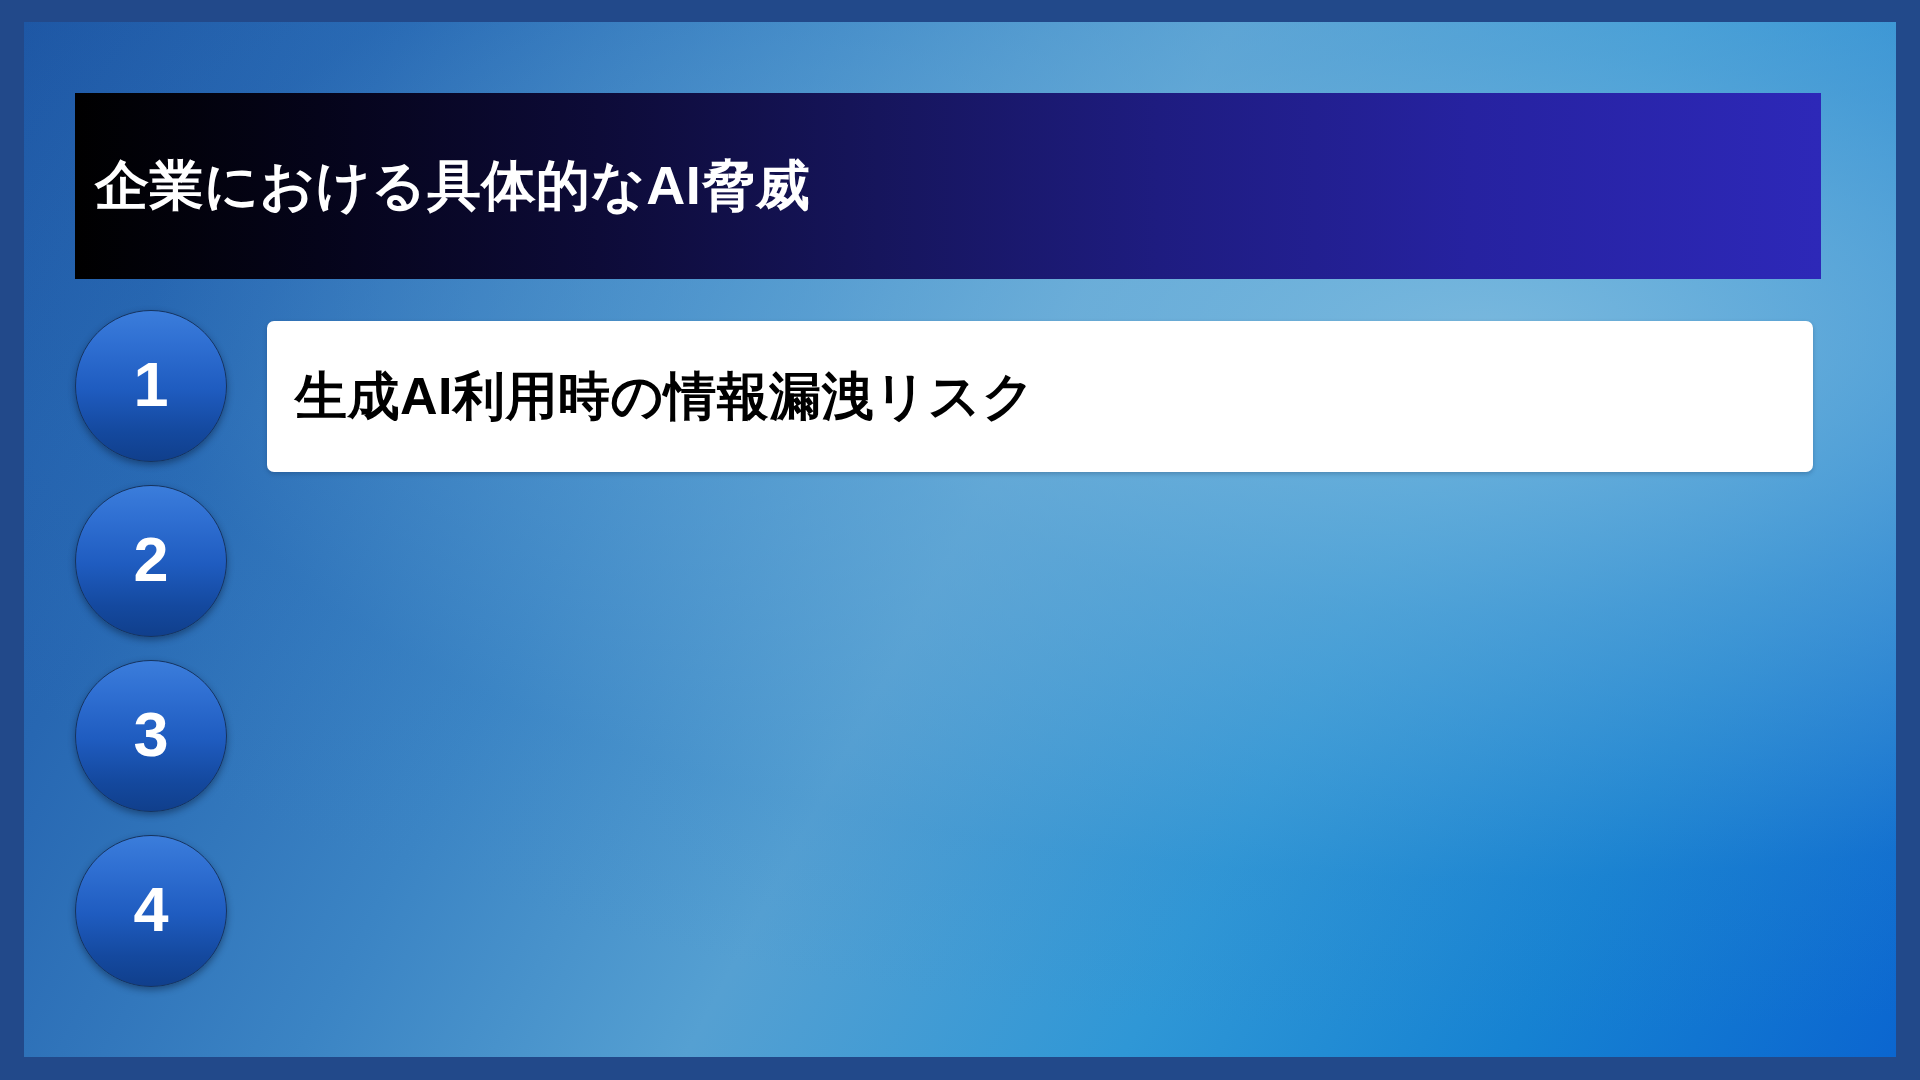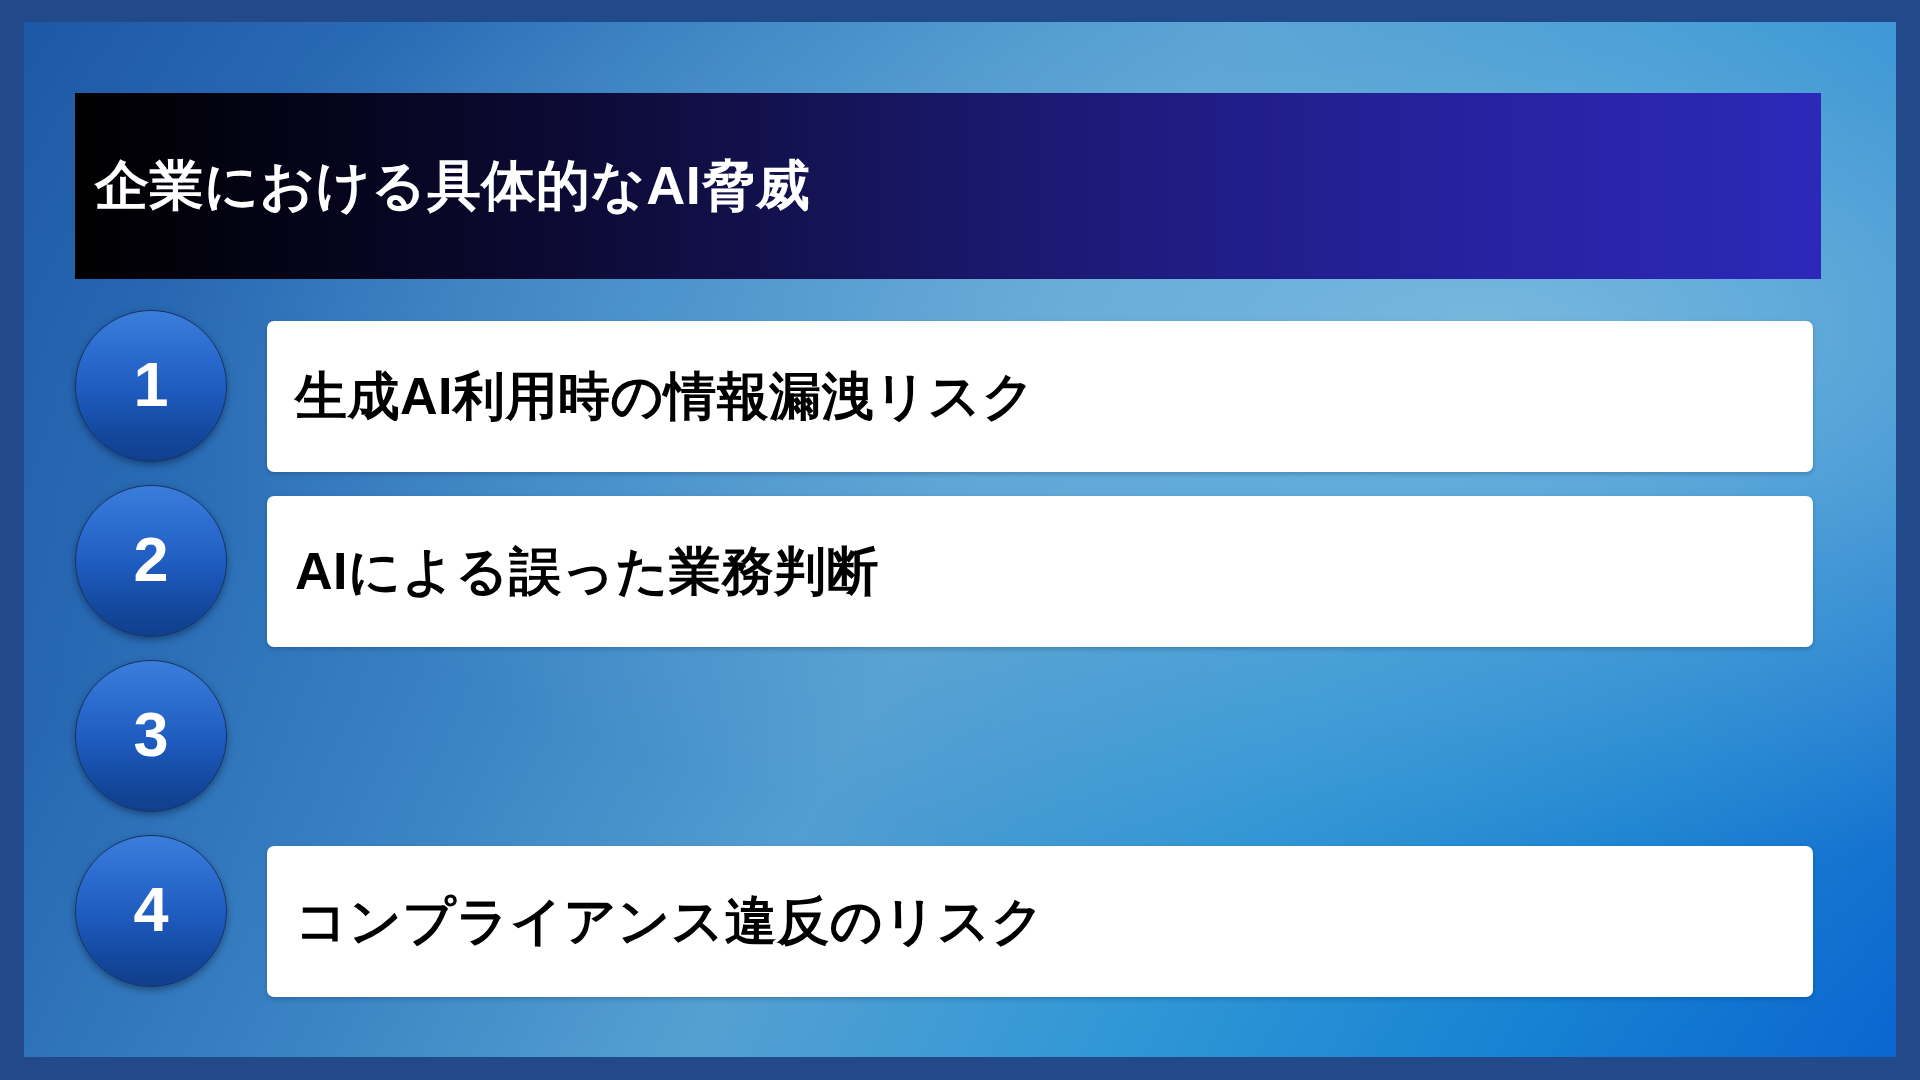--- a/index.html
+++ b/index.html
@@ -154,35 +154,29 @@
         </div>
         <div class="card">
           <span class="card-text">生成AI利用時の情報漏洩リスク</span>
         </div>
       </div>
 
       <div class="row">
         <div class="badge">
           <span class="badge-num">2</span>
         </div>
-        <div class="card">
-          <span class="card-text">AIによる誤った業務判断</span>
-        </div>
       </div>
 
       <div class="row">
         <div class="badge">
           <span class="badge-num">3</span>
         </div>
       </div>
 
       <div class="row">
         <div class="badge">
           <span class="badge-num">4</span>
         </div>
-        <div class="card">
-          <span class="card-text">コンプライアンス違反のリスク</span>
-        </div>
       </div>
 
     </div>
   </div>
 </div>
 
 </body></html>

